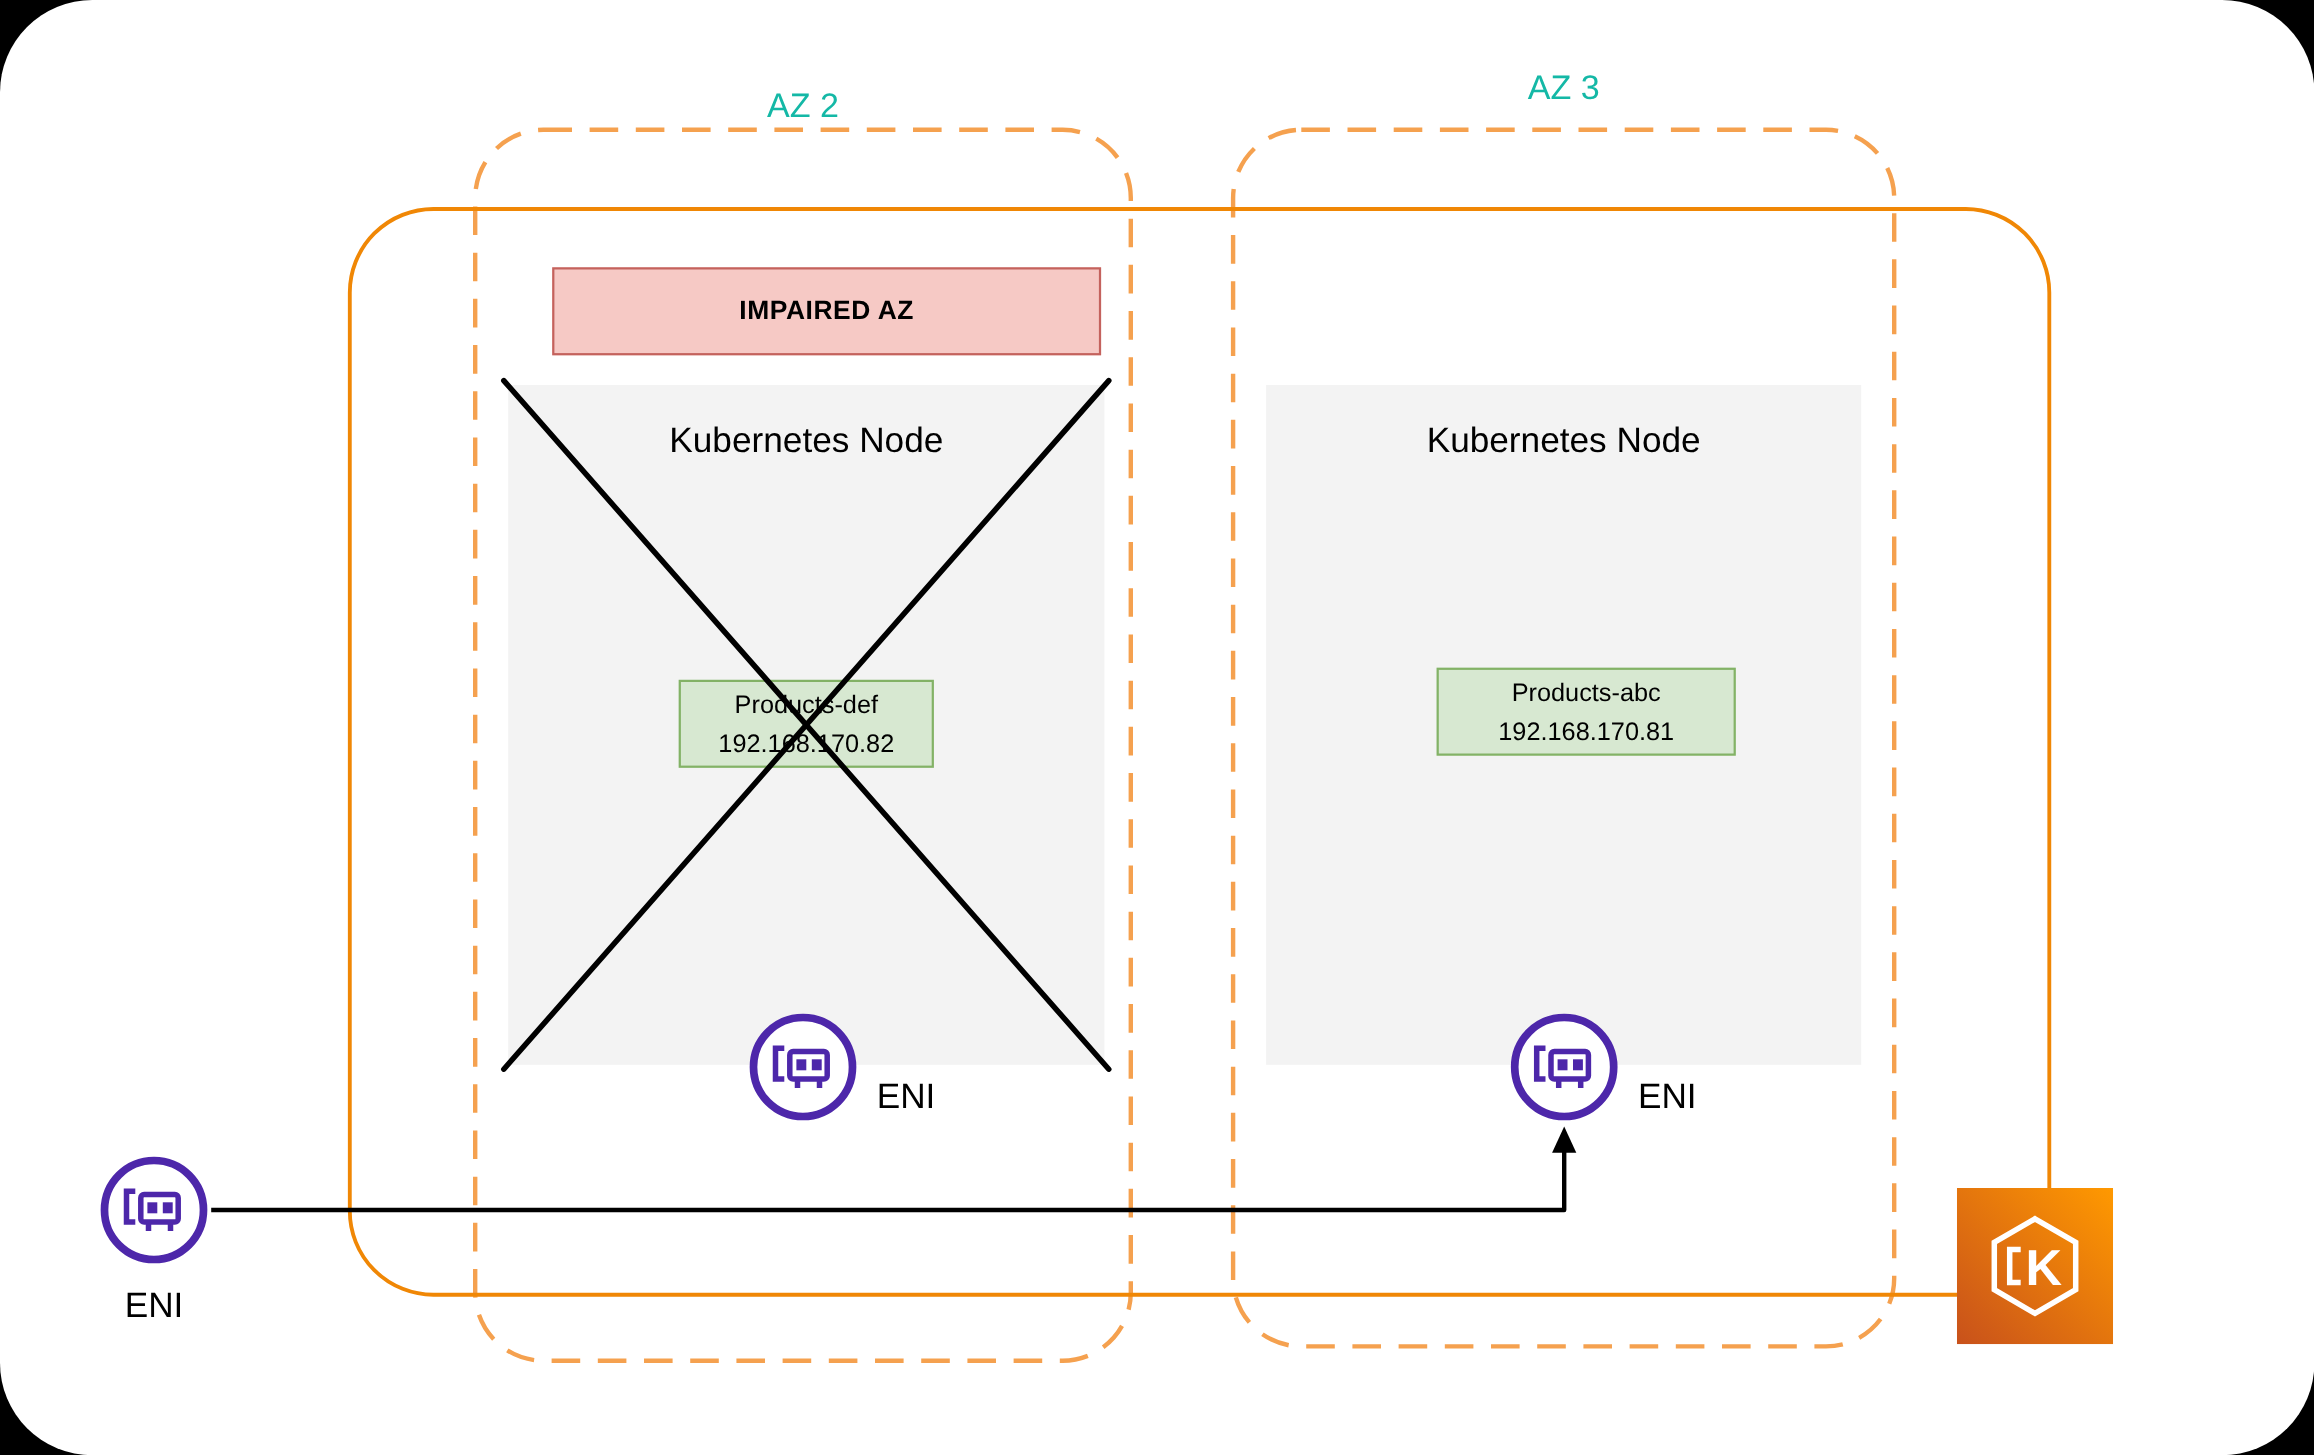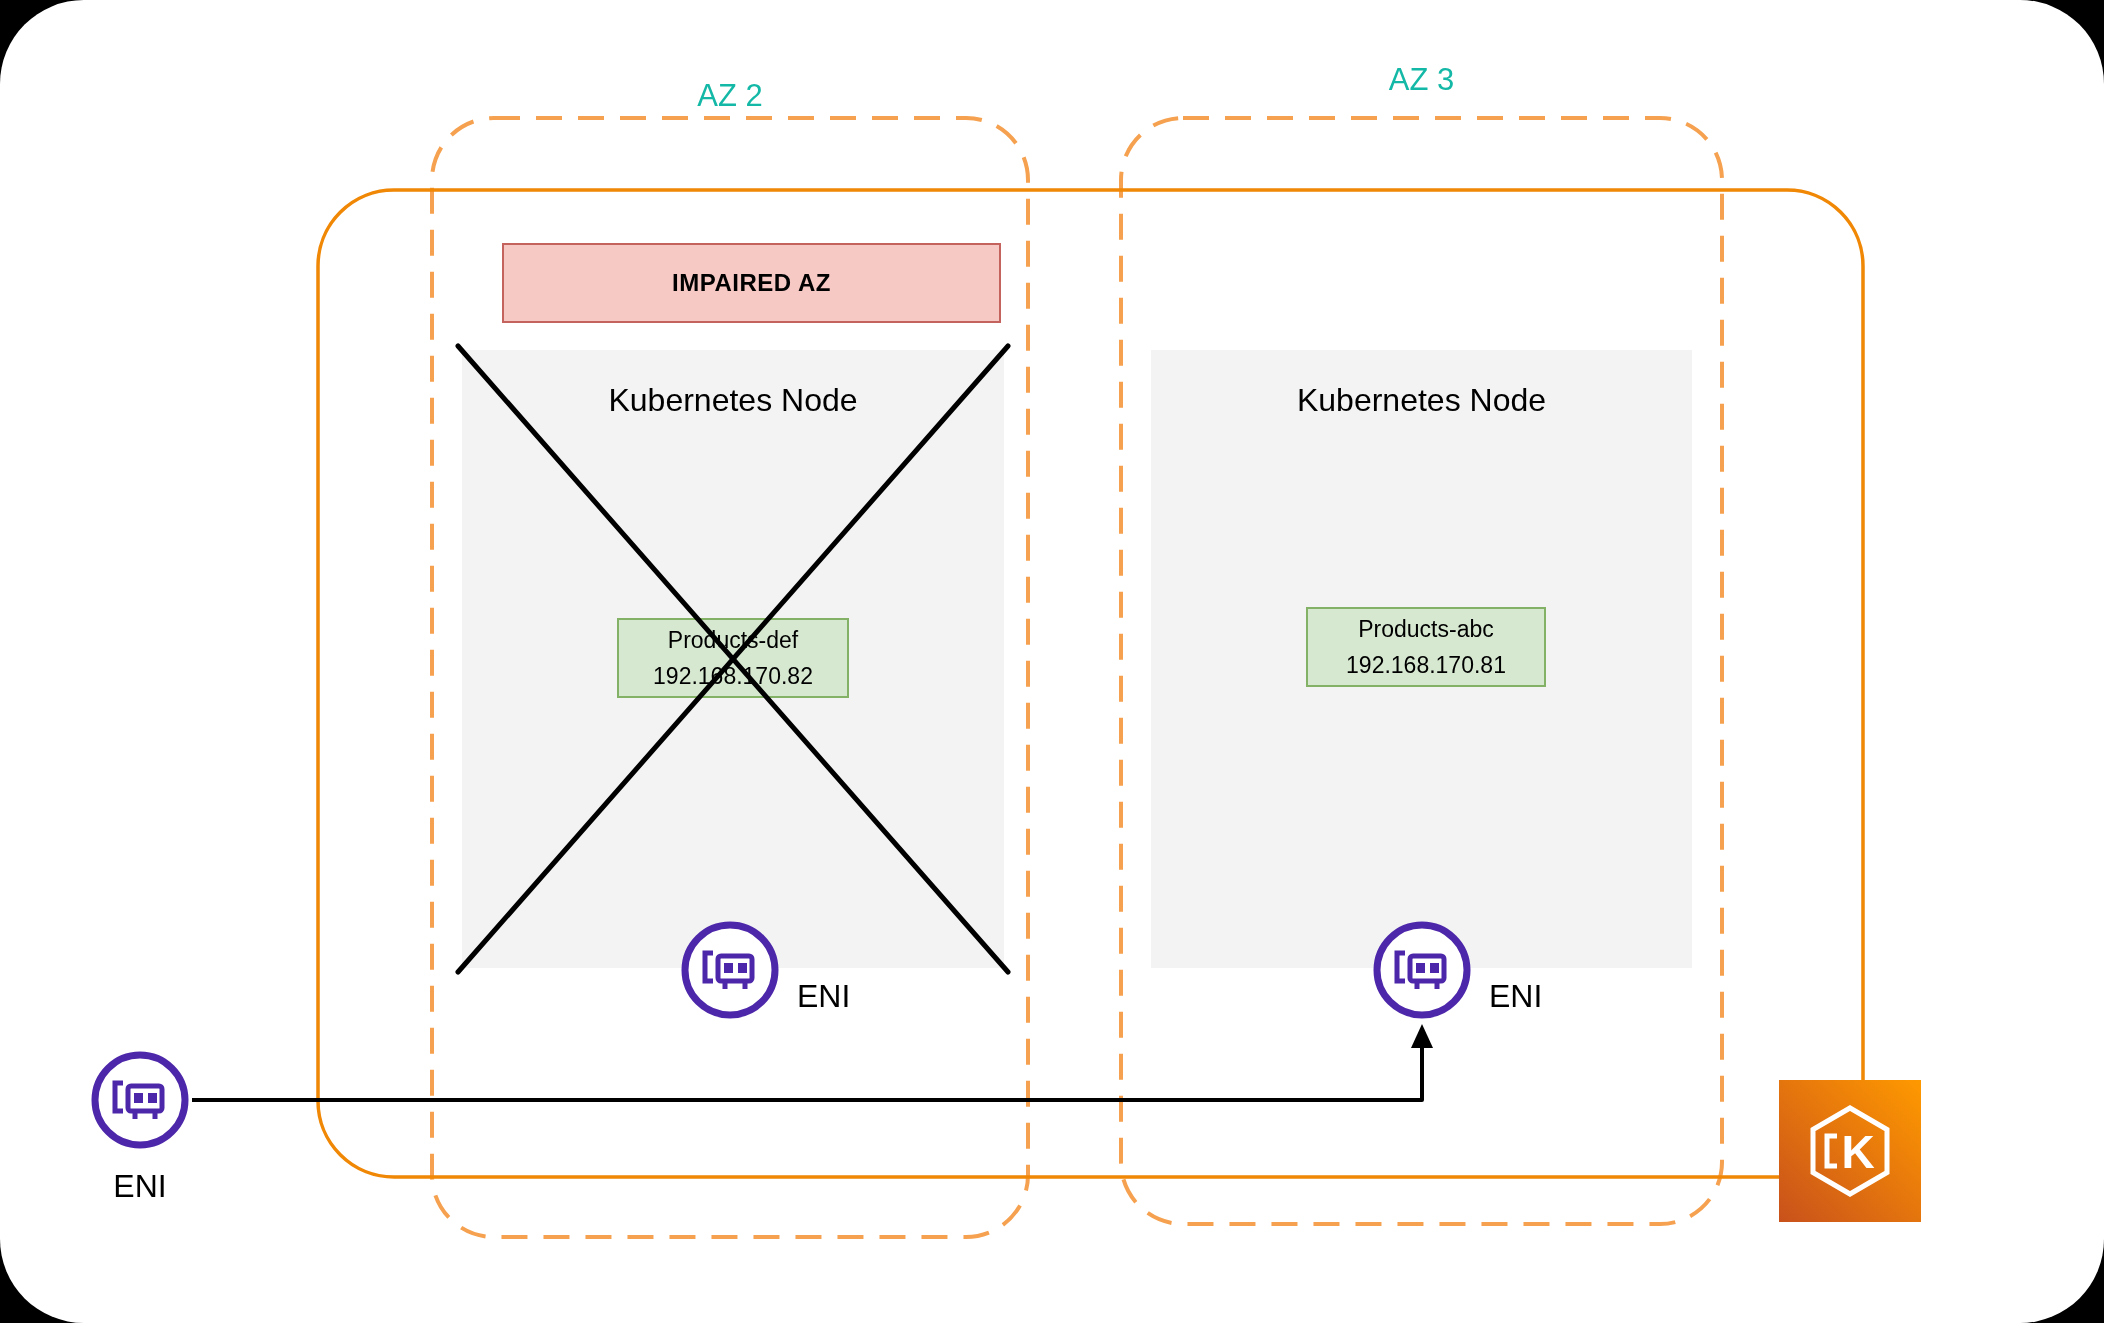--- a/index.html
+++ b/index.html
@@ -58,21 +58,21 @@
     position: absolute;
     background: #d7e8d1;
     border: 2px solid #83b266;
     display: flex; flex-direction: column;
     align-items: center; justify-content: center;
     gap: 9px;
     font-size: 23px; color: #000;
     z-index: 3;
   }
   .pod.az2 { left: 617px; top: 618px; width: 232px; height: 80px; }
-  .pod.az3 { left: 1306px; top: 607px; width: 240px; height: 80px; }
+  .pod.az3 { left: 1306px; top: 607px; width: 272px; height: 80px; }
 
   .eni-icon {
     position: absolute;
     width: 102px; height: 102px;
     z-index: 6;
   }
   .eni-icon.az2 { left: 679px; top: 919px; }
   .eni-icon.az3 { left: 1371px; top: 919px; }
   .eni-icon.external { left: 89px; top: 1049px; }
 

